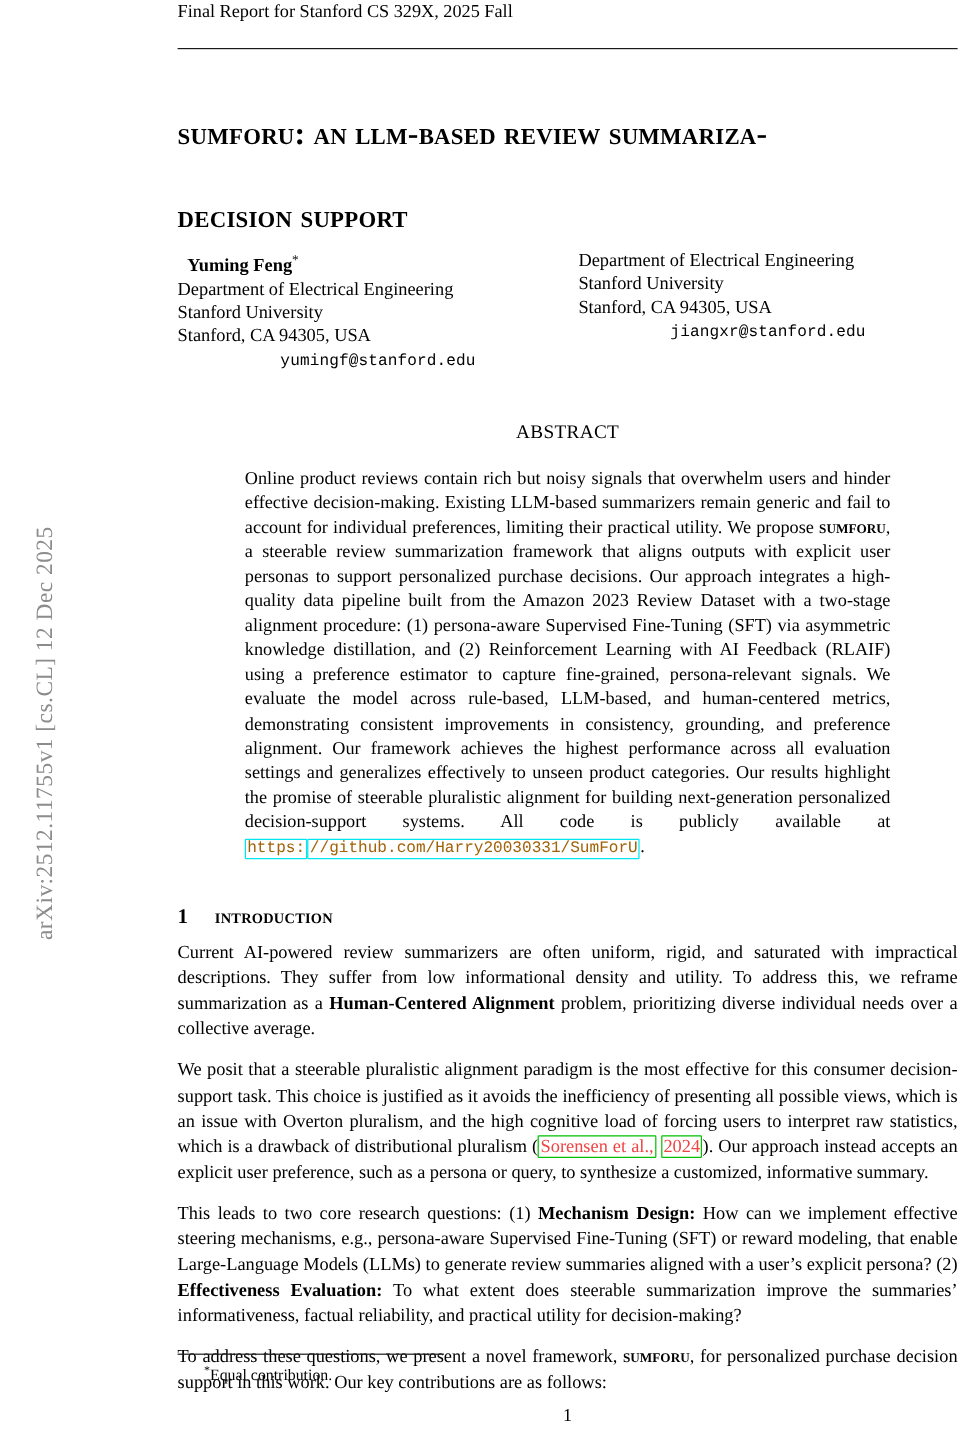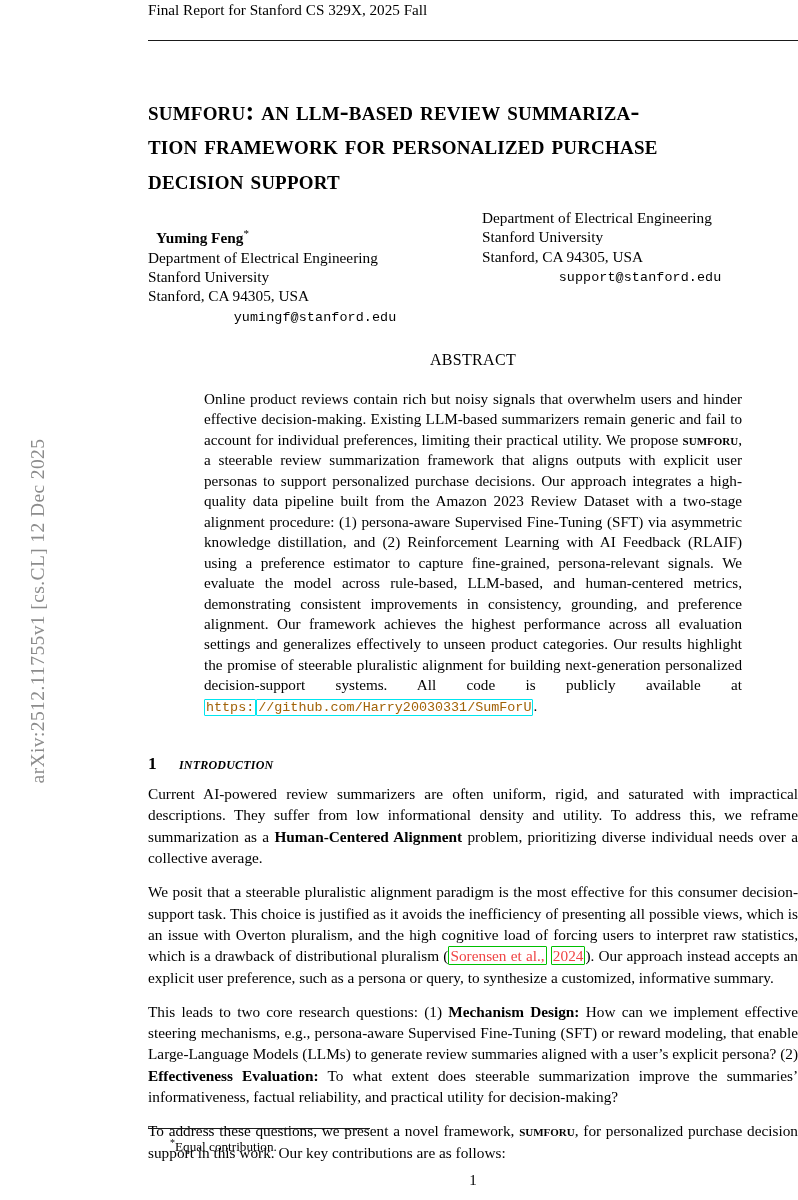--- a/index.html
+++ b/index.html
@@ -86,21 +86,20 @@
   }
   .author-col {
     width: 334px;
     font-size: 15.3px;
     line-height: 19.4px;
   }
   .author-col.right { width: 316px; }
   .author-name {
     font-weight: bold;
     padding-left: 8px;
-    margin-top: 16px;
   }
   .author-col.right .author-name { padding-left: 0; }
   .author-name sup { font-weight: normal; font-size: 11px; }
   .author-email {
     font-family: "Liberation Mono", "DejaVu Sans Mono", monospace;
     font-size: 13.4px;
     letter-spacing: 0.1px;
     padding-top: 2px;
     text-align: center;
   }
@@ -163,21 +162,20 @@
     letter-spacing: 0.2px;
   }
   #section-1 .sec-num {
     display: inline-block;
     width: 31px;
     font-variant: normal;
   }
   #section-1 .sec-title {
     font-variant: small-caps;
     text-transform: lowercase;
-    font-style: italic;
   }
 
   
   #body-text {
     position: absolute;
     left: 0;
     top: 783px;
     width: 650px;
     font-size: 15.3px;
     line-height: 21.4px;
@@ -223,35 +221,35 @@
 
 <div id="arxiv-stamp">arXiv:2512.11755v1  [cs.CL]  12 Dec 2025</div>
 
 <div id="page">
 
   <div id="header-block">
     <div id="header-text">Final Report for Stanford CS 329X, 2025 Fall</div>
     <div id="header-rule"></div>
   </div>
 
-  <h1 id="title"><span>SumForU: An LLM-based Review Summariza-</span><br><span>tion Framework for Personalized Purchase</span><br><span>Decision Support</span></h1>
+  <h1 id="title"><span>SumForU: An LLM-based Review Summariza-</span><br><br><span>Decision Support</span></h1>
 
   <div id="authors">
     <div class="author-col">
       <div class="author-name"><span>Yuming Feng</span><sup>*</sup></div>
       <div>Department of Electrical Engineering</div>
       <div>Stanford University</div>
       <div>Stanford, CA 94305, USA</div>
       <div class="author-email">yumingf@stanford.edu</div>
     </div>
     <div class="author-col right">
       <div>Department of Electrical Engineering</div>
       <div>Stanford University</div>
       <div>Stanford, CA 94305, USA</div>
-      <div class="author-email">support@stanford.edu</div>
+      <div class="author-email">jiangxr@stanford.edu</div>
     </div>
   </div>
 
   <div id="abstract-heading">Abstract</div>
   <div id="abstract-body"><span>Online product reviews contain rich but noisy signals that overwhelm users and hinder effective decision-making. Existing LLM-based summarizers remain generic and fail to account for individual preferences, limiting their practical utility. We propose </span><b class="sc-inline">SumForU</b><span>, a steerable review summarization framework that aligns outputs with explicit user personas to support personalized purchase decisions. Our approach integrates a high-quality data pipeline built from the Amazon 2023 Review Dataset with a two-stage alignment procedure: (1) persona-aware Supervised Fine-Tuning (SFT) via asymmetric knowledge distillation, and (2) Reinforcement Learning with AI Feedback (RLAIF) using a preference estimator to capture fine-grained, persona-relevant signals. We evaluate the model across rule-based, LLM-based, and human-centered metrics, demonstrating consistent improvements in consistency, grounding, and preference alignment. Our framework achieves the highest performance across all evaluation settings and generalizes effectively to unseen product categories. Our results highlight the promise of steerable pluralistic alignment for building next-generation personalized decision-support systems. All code is publicly available at </span><span class="link-url">https:</span><span class="link-url">//github.com/Harry20030331/SumForU</span><span>.</span></div>
 
   <h2 id="section-1"><span class="sec-num">1</span><span class="sec-title">Introduction</span></h2>
 
   <div id="body-text">
       <p><span>Current AI-powered review summarizers are often uniform, rigid, and saturated with impractical descriptions. They suffer from low informational density and utility. To address this, we reframe summarization as a </span><b>Human-Centered Alignment</b><span> problem, prioritizing diverse individual needs over a collective average.</span></p>

